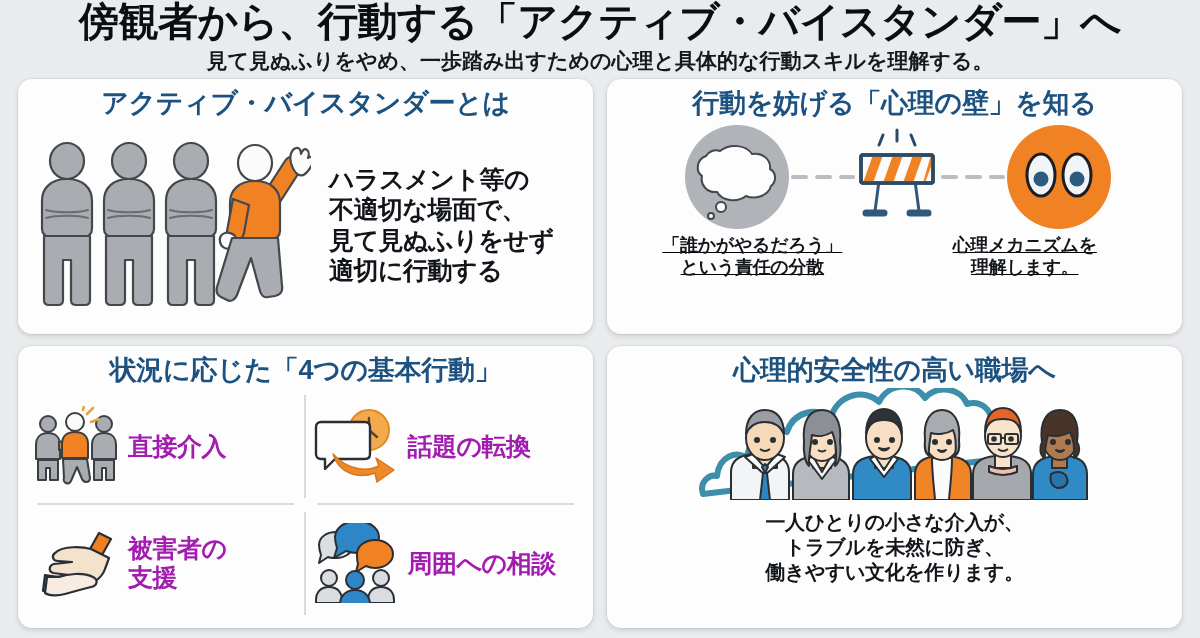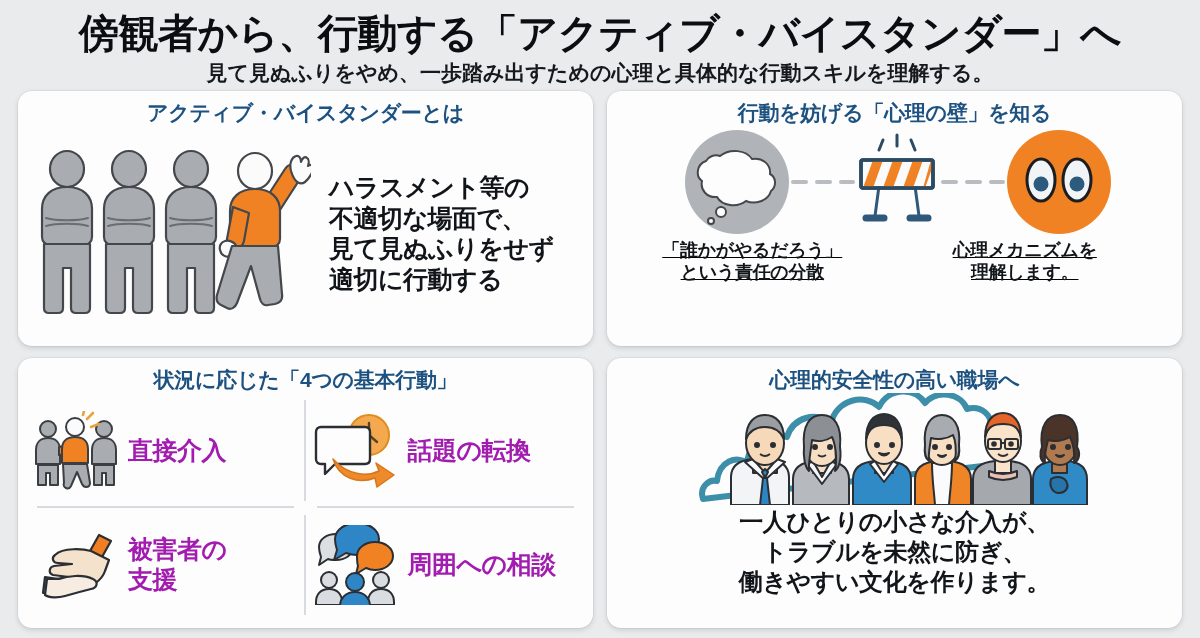--- a/index.html
+++ b/index.html
@@ -18,21 +18,21 @@
     width: 1200px;
     height: 638px;
     position: relative;
     box-sizing: border-box;
     display: flex;
     flex-direction: column;
   }
 
   
   .header {
-    padding: 12px 0 4px 0;
+    padding: 0 0 4px 0;
     text-align: center;
     flex: 0 0 auto;
   }
   .main-title {
     font-size: 40px;
     font-weight: bold;
     color: #0b0d10;
     letter-spacing: -0.5px;
     line-height: 1.08;
     margin: 0;
@@ -62,21 +62,21 @@
     border-radius: 14px;
     box-shadow: 0 2px 5px rgba(60,70,85,0.18), 0 0 0 0.5px rgba(200,205,212,0.6);
     position: relative;
     overflow: hidden;
     box-sizing: border-box;
     display: flex;
     flex-direction: column;
   }
   .card-title {
     text-align: center;
-    font-size: 21px;
+    font-size: 27px;
     font-weight: bold;
     color: #1d5280;
     letter-spacing: -0.3px;
     margin: 10px 0 2px 0;
     line-height: 1.1;
     white-space: nowrap;
     text-shadow: 0 1px 0 rgba(255,255,255,0.7);
   }
   .card-body {
     flex: 1 1 auto;
@@ -164,26 +164,26 @@
     color: #a21caf;
     line-height: 1.18;
     letter-spacing: -0.5px;
   }
 
   
   .c4-body { flex-direction: column; padding: 0 8px 4px 8px; }
   .c4-art { width: 100%; display:flex; justify-content:center; }
   .c4-text {
     text-align: center;
-    font-size: 24px;
+    font-size: 20px;
     font-weight: bold;
     color: #121519;
     line-height: 1.24;
     letter-spacing: -0.4px;
-    margin-top: 2px;
+    margin-top: 10px;
   }
   .c4-text div { white-space: nowrap; }
 </style>
 </head>
 <body>
 
 <div class="page">
 
   <div class="header">
     <h1 class="main-title">傍観者から、行動する「アクティブ・バイスタンダー」へ</h1>

